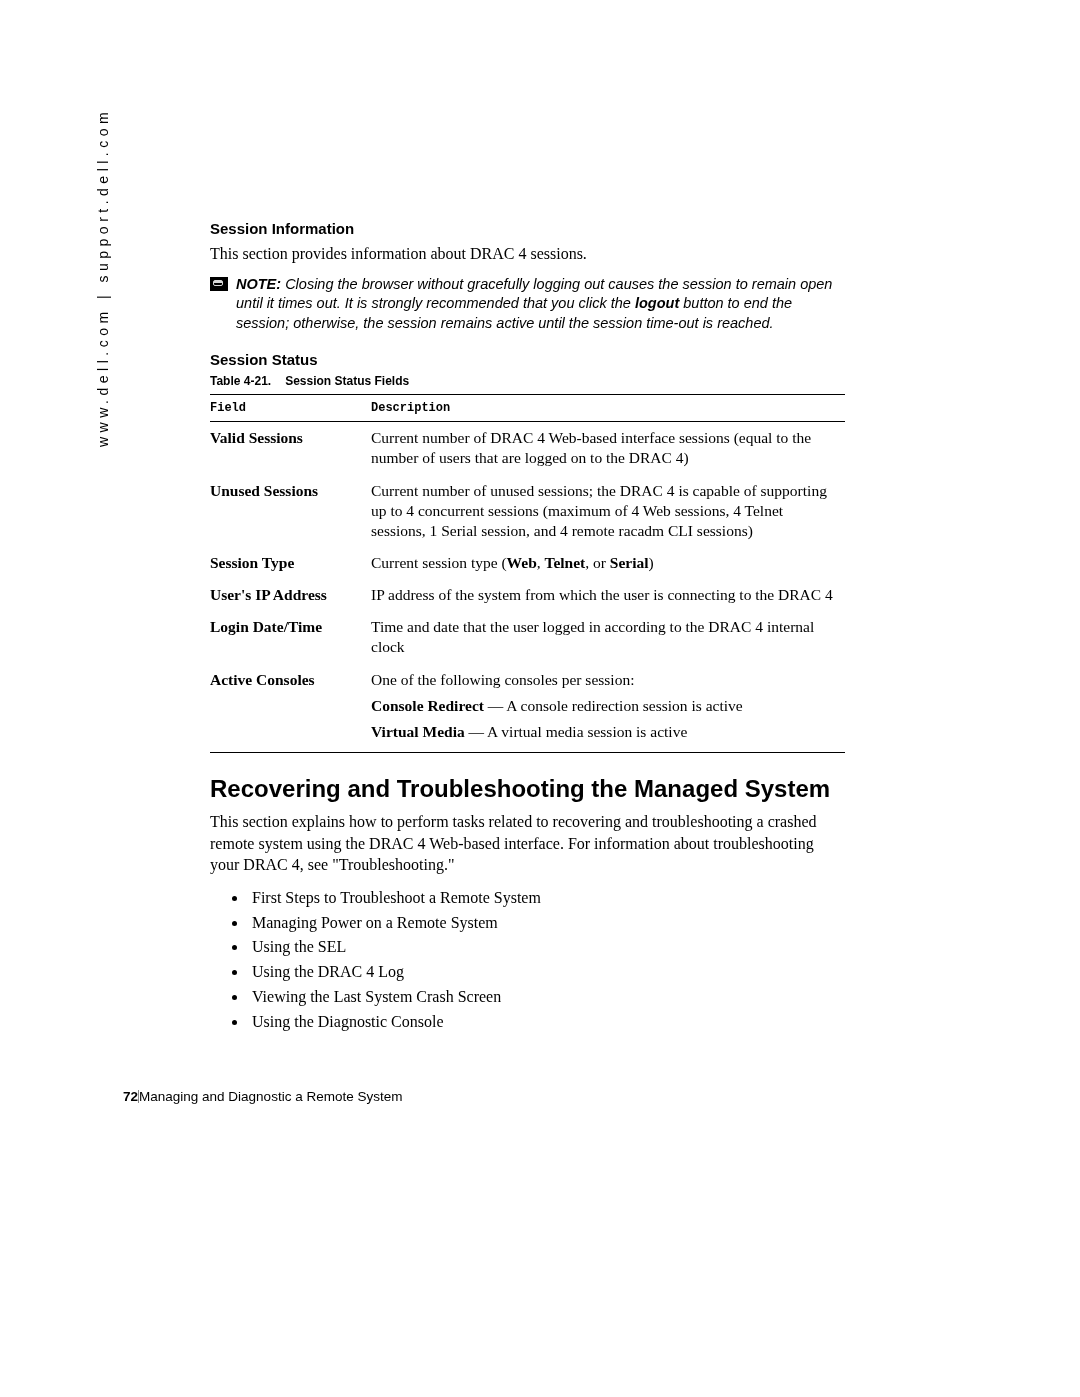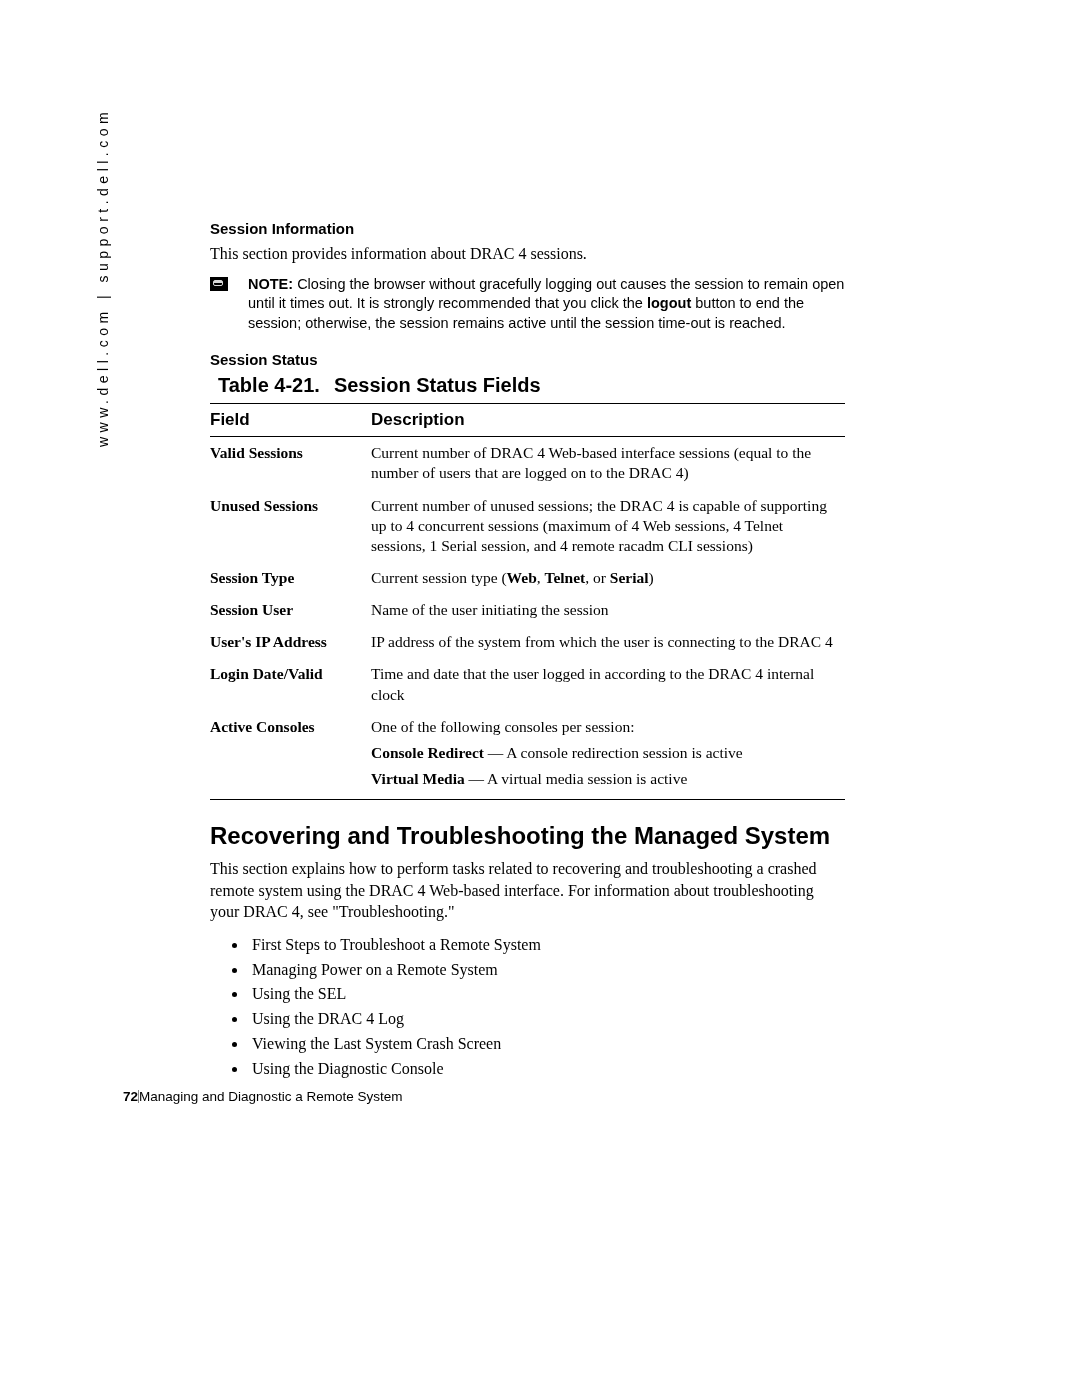--- a/index.html
+++ b/index.html
@@ -42,22 +42,23 @@
   }
   .para {
     font-size: 16px;
     line-height: 1.35;
     margin: 0 0 10px 0;
   }
 
   .note-row {
     display: flex;
     align-items: flex-start;
-    gap: 20px;
+    gap: 8px;
     margin: 6px 0 18px 0;
+    font-style: italic;
   }
   .note-icon {
     width: 18px;
     height: 14px;
     background: #000;
     position: relative;
     flex-shrink: 0;
     margin-top: 2px;
   }
   .note-icon::after {
@@ -76,36 +77,36 @@
   .note-text {
     font-family: "Helvetica Neue", Helvetica, Arial, sans-serif;
     font-size: 14.5px;
     line-height: 1.35;
   }
   .note-text b.label { font-weight: bold; }
   .note-text b.inline { font-weight: bold; }
 
   .table-cap {
     font-family: "Helvetica Neue", Helvetica, Arial, sans-serif;
-    font-size: 20px;
-    font-weight: bold;
-    margin: 4px 0 6px 8px;
+    font-size: 12px;
+    font-weight: bold;
+    margin: 4px 0 6px 0;
   }
   .table-cap .num { margin-right: 14px; }
 
   table.status {
     width: 100%;
     border-collapse: collapse;
     font-size: 15.5px;
   }
   table.status thead th {
-    font-family: Liberation Sans, sans-serif;
+    font-family: Liberation Mono, monospace;
     font-weight: bold;
     text-align: left;
-    font-size: 17px;
+    font-size: 12px;
     border-top: 1.5px solid #000;
     border-bottom: 1px solid #000;
     padding: 6px 6px 6px 0;
   }
   table.status tbody tr td {
     vertical-align: top;
     padding: 6px 6px 6px 0;
     line-height: 1.3;
   }
   table.status tbody tr.last td { border-bottom: 1.5px solid #000; padding-bottom: 10px; }
@@ -184,29 +185,25 @@
         <td class="field">Unused Sessions</td>
         <td>Current number of unused sessions; the DRAC 4 is capable of supporting up to 4 concurrent sessions (maximum of 4 Web sessions, 4 Telnet sessions, 1 Serial session, and 4 remote racadm CLI sessions)</td>
       </tr>
       <tr>
         <td class="field">Session Type</td>
         <td>
           <span>Current session type (</span><b>Web</b><span>, </span><b>Telnet</b><span>, or </span><b>Serial</b><span>)</span>
         </td>
       </tr>
       <tr>
-        <td class="field">Session User</td>
-        <td>Name of the user initiating the session</td>
-      </tr>
-      <tr>
         <td class="field">User's IP Address</td>
         <td>IP address of the system from which the user is connecting to the DRAC 4</td>
       </tr>
       <tr>
-        <td class="field">Login Date/Valid</td>
+        <td class="field">Login Date/Time</td>
         <td>Time and date that the user logged in according to the DRAC 4 internal clock</td>
       </tr>
       <tr class="last">
         <td class="field">Active Consoles</td>
         <td>
           <div>One of the following consoles per session:</div>
           <div class="console-sub"><b>Console Redirect</b><span> — A console redirection session is active</span></div>
           <div class="console-sub"><b>Virtual Media</b><span> — A virtual media session is active</span></div>
         </td>
       </tr>

